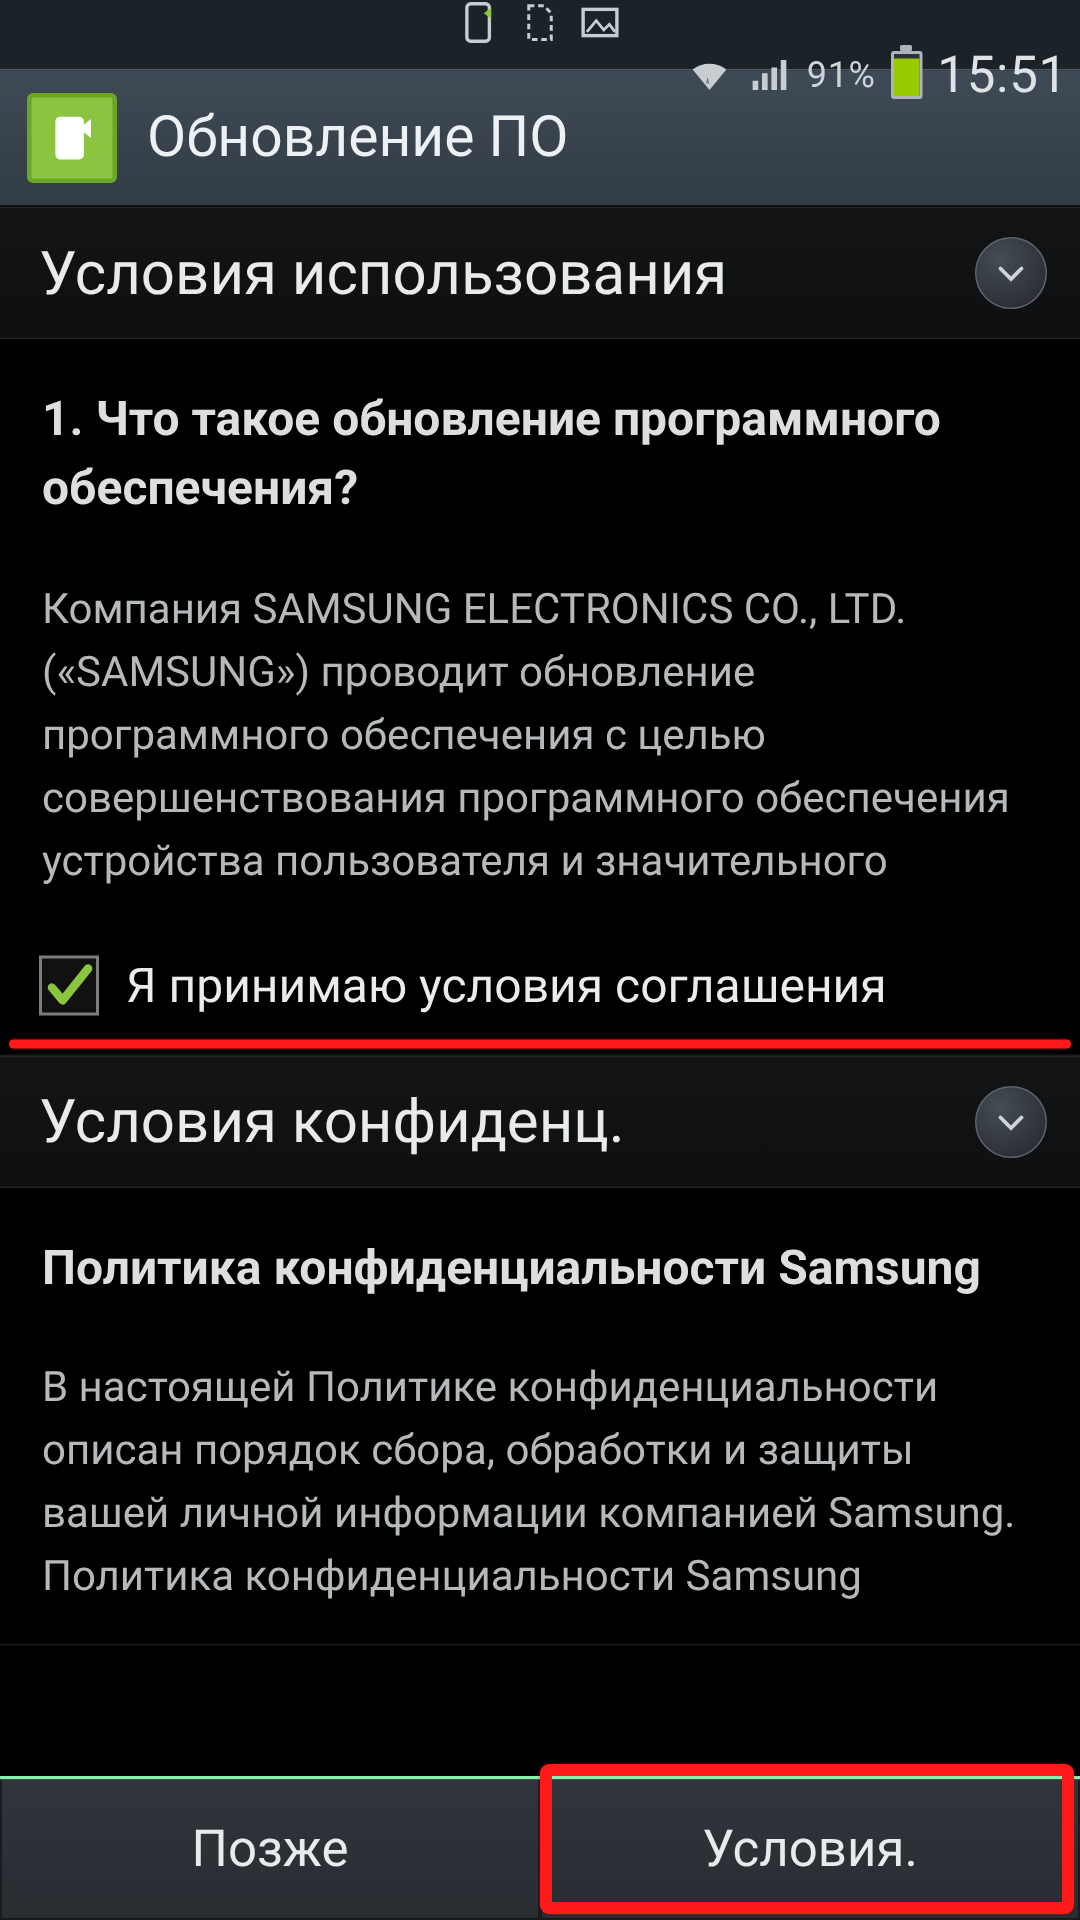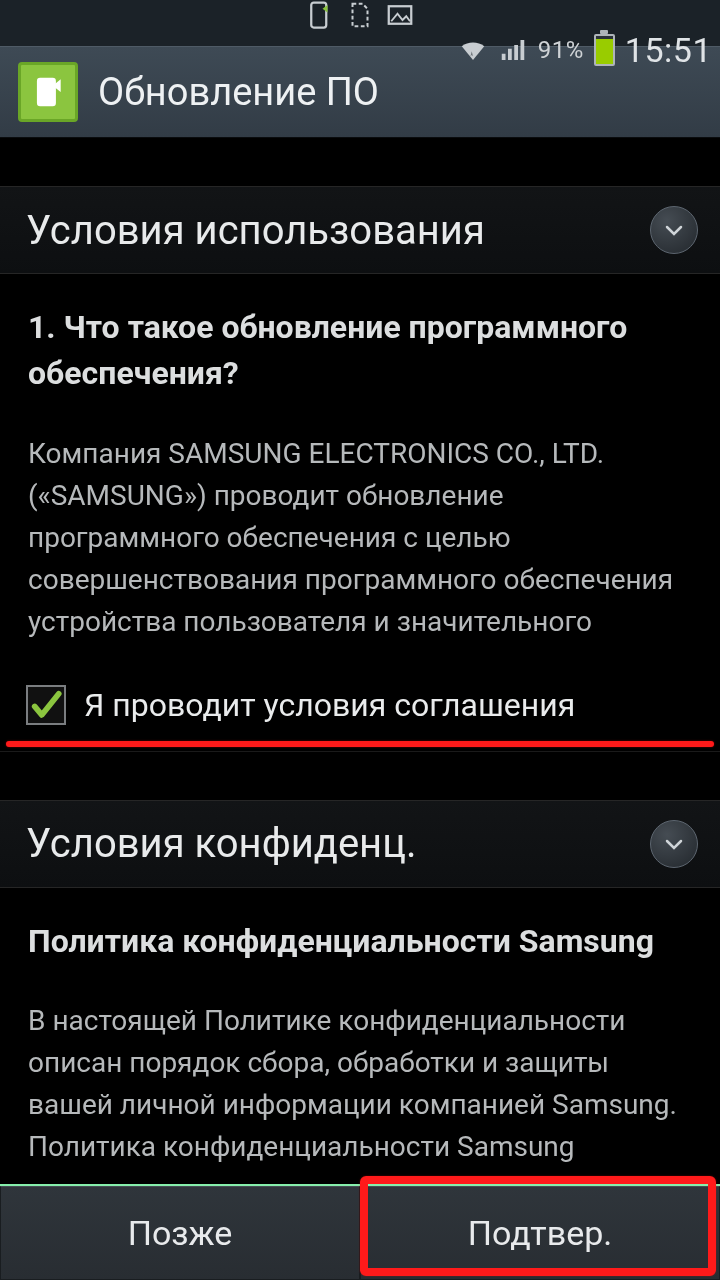--- a/index.html
+++ b/index.html
@@ -66,21 +66,20 @@
     border-bottom: 1px solid #1a1a1a;
   }
   .section-header {
     height: 88px;
     border-top: 1px solid #262626;
     border-bottom: 1px solid #262626;
     background: linear-gradient(#121416, #0d0f11);
     display: flex;
     align-items: center;
     padding: 0 22px 0 26px;
-    margin-top: 48px;
   }
   .section-title { font-size: 40px; color: #e8eaeb; font-weight: 400; }
   .chevron-circle {
     margin-left: auto;
     width: 48px; height: 48px;
     border-radius: 50%;
     background: radial-gradient(circle at 35% 30%, #454c53, #22272c);
     border: 1.5px solid #5d6670;
     display: flex; align-items: center; justify-content: center;
   }
@@ -218,21 +217,21 @@
     <div class="section-body">
       <div class="q-title">1. Что такое обновление программного обеспечения?</div>
       <div class="q-text">Компания SAMSUNG ELECTRONICS CO., LTD. («SAMSUNG») проводит обновление программного обеспечения с целью совершенствования программного обеспечения устройства пользователя и значительного</div>
     </div>
     <div class="accept-row">
       <div class="checkbox">
         <svg viewBox="0 0 24 24">
             <path d="M4 13l5 6L21 4" fill="none" stroke="#8bc53f" stroke-width="4" stroke-linecap="round" stroke-linejoin="round"></path>
           </svg>
       </div>
-      <div class="accept-text">Я проводит условия соглашения</div>
+      <div class="accept-text">Я принимаю условия соглашения</div>
     </div>
     <div class="red-underline"></div>
   </div>
 
   <div class="section">
     <div class="section-header">
       <div class="section-title">Условия конфиденц.</div>
       <div class="chevron-circle">
         <svg viewBox="0 0 24 24">
             <path d="M5 9l7 7 7-7" fill="none" stroke="#cfd4d8" stroke-width="2.5" stroke-linecap="round"></path>
@@ -245,16 +244,16 @@
     </div>
   </div>
 
 </div>
 
 <div class="bottom-bar">
   <div class="btn">
     <span>Позже</span>
   </div>
   <div class="btn">
-    <span>Подтвер.</span>
+    <span>Условия.</span>
   </div>
 </div>
 <div class="red-box"></div>
 
 </body></html>

